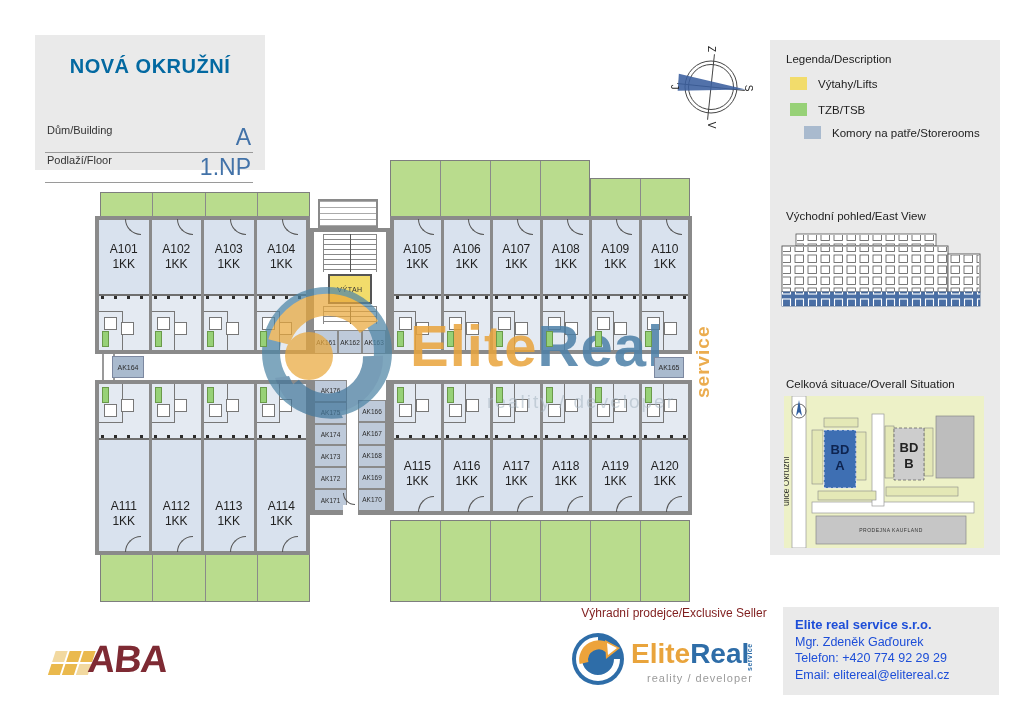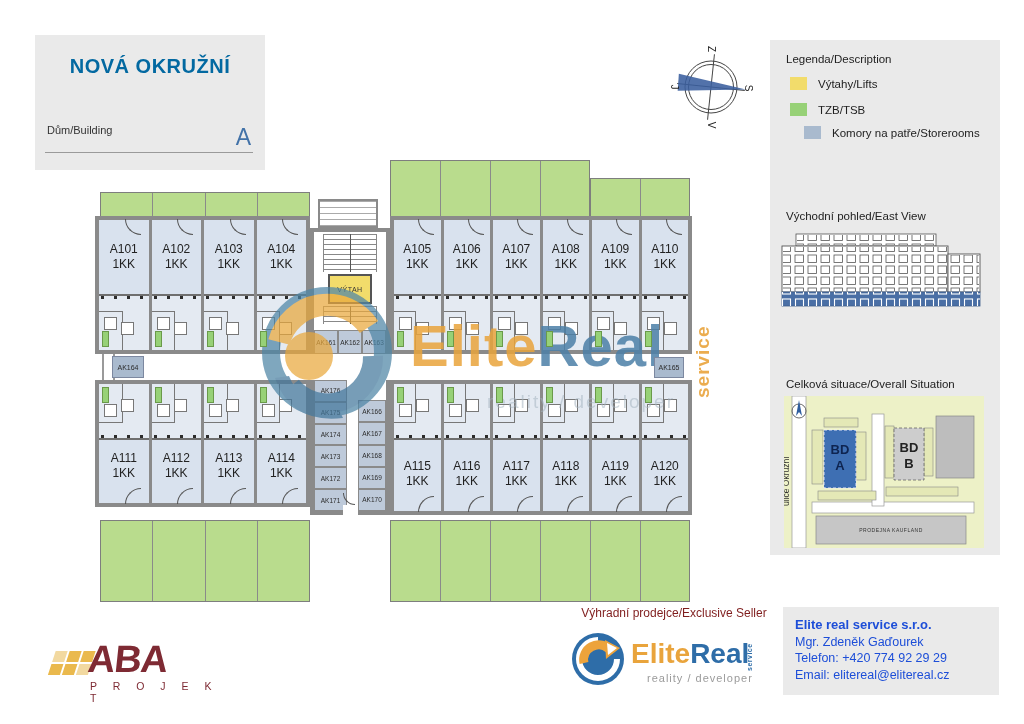--- a/index.html
+++ b/index.html
@@ -36,21 +36,21 @@
   .green { position:absolute; background:#B9DC8D; border:1px solid #7e7e7e; }
   .g-tl  { left:5px;   top:37px;  width:210px; height:26px; background-image:repeating-linear-gradient(90deg,transparent 0 51.5px,#8a8a8a 51.5px 52.5px); }
   .g-trt { left:295px; top:5px;   width:200px; height:58px; background-image:repeating-linear-gradient(90deg,transparent 0 49px,#8a8a8a 49px 50px); }
   .g-trs { left:495px; top:23px;  width:100px; height:40px; background-image:repeating-linear-gradient(90deg,transparent 0 49px,#8a8a8a 49px 50px); }
   .g-bl  { left:5px;   top:365px; width:210px; height:82px; background-image:repeating-linear-gradient(90deg,transparent 0 51.5px,#8a8a8a 51.5px 52.5px); }
   .g-br  { left:295px; top:365px; width:300px; height:82px; background-image:repeating-linear-gradient(90deg,transparent 0 49px,#8a8a8a 49px 50px); }
 
   .blk { position:absolute; border:4px solid #8a8a8a; display:flex; background:#D9E2EE; }
   .tl { left:0;     top:61px;  width:215px; height:138px; }
   .tr { left:295px; top:61px;  width:302px; height:138px; }
-  .bl { left:0;     top:225px; width:215px; height:127px; }
+  .bl { left:0;     top:225px; width:215px; height:175px; }
   .br { left:295px; top:225px; width:302px; height:135px; }
 
   .unit { flex:1; position:relative; background:#D9E2EE; }
   .unit + .unit { border-left:3px solid #8a8a8a; }
   .unit::before { content:""; position:absolute; width:15px; height:15px; border:1.4px solid #555; }
   .unit.t::before { top:-1px; left:52%; border-right:none; border-top:none; border-bottom-left-radius:100%; }
   .unit.b::before { bottom:-1px; left:52%; border-right:none; border-bottom:none; border-top-left-radius:100%; }
   .ulab { position:absolute; left:0; right:0; text-align:center; font-size:12px; color:#222; line-height:15px; z-index:2; }
   .t .ulab { top:22px; } .b .ulab { bottom:22px; }
   .ulab span { display:block; }
@@ -130,20 +130,24 @@
 </head>
 <body>
 
 <div class="page">
 
   <section class="title-panel">
     <h1>NOVÁ OKRUŽNÍ</h1>
     <div class="tp-row r1">
       <span class="lbl">Dům/Building</span>
       <span class="val">A</span>
+    </div>
+    <div class="tp-row r2">
+      <span class="lbl">Podlaží/Floor</span>
+      <span class="val">1.NP</span>
     </div>
   </section>
 
   <svg class="compass" width="86" height="90" viewBox="0 0 86 90">
     <circle cx="43" cy="45" r="26" fill="none" stroke="#444" stroke-width="1"></circle>
     <circle cx="43" cy="45" r="22.5" fill="none" stroke="#444" stroke-width="1"></circle>
     <line x1="43" y1="12" x2="43" y2="78" stroke="#444" stroke-width="1" transform="rotate(6 43 45)"></line>
     <line x1="9" y1="45" x2="77" y2="45" stroke="#444" stroke-width="1" transform="rotate(6 43 45)"></line>
     <polygon points="10,34 78,45 10,51" fill="#3A5F9E" opacity="0.88" transform="rotate(4 43 45)"></polygon>
     <text x="43" y="10" font-size="10" fill="#222" text-anchor="middle" transform="rotate(90 43 7)">Z</text>
@@ -455,21 +459,20 @@
       <g transform="skewX(-18)">
         <rect x="16" y="1" width="12" height="11" fill="#F2D9A0"></rect>
         <rect x="30" y="1" width="12" height="11" fill="#EAB94D"></rect>
         <rect x="44" y="1" width="12" height="11" fill="#EAB94D"></rect>
         <rect x="16" y="14" width="12" height="11" fill="#EAB94D"></rect>
         <rect x="30" y="14" width="12" height="11" fill="#EAB94D"></rect>
         <rect x="44" y="14" width="12" height="11" fill="#F2D9A0"></rect>
       </g>
     </svg>
     <div class="aba-name">ABA</div>
-    <div class="aba-sub">P R O J E K T</div>
   </div>
 
   <div class="seller">Výhradní prodejce/Exclusive Seller</div>
 
   <div class="erlogo">
     <svg class="er-ic" width="54" height="54" viewBox="0 0 54 54">
       <circle cx="27" cy="27" r="26" fill="#2E6DA8"></circle>
       <path d="M 27 8 A 19 19 0 1 0 46 27" fill="none" stroke="#fff" stroke-width="6"></path>
       <path d="M 13 31 A 15 15 0 0 1 38 17" fill="none" stroke="#EDA33B" stroke-width="9"></path>
       <polygon points="34,8 49,16 35,27" fill="#EDA33B"></polygon>

